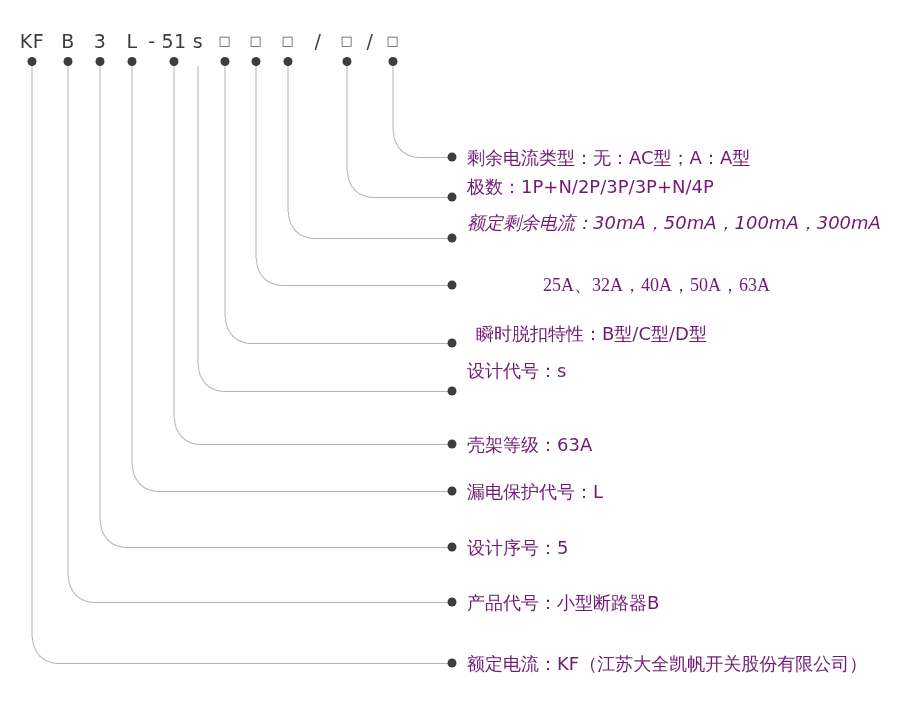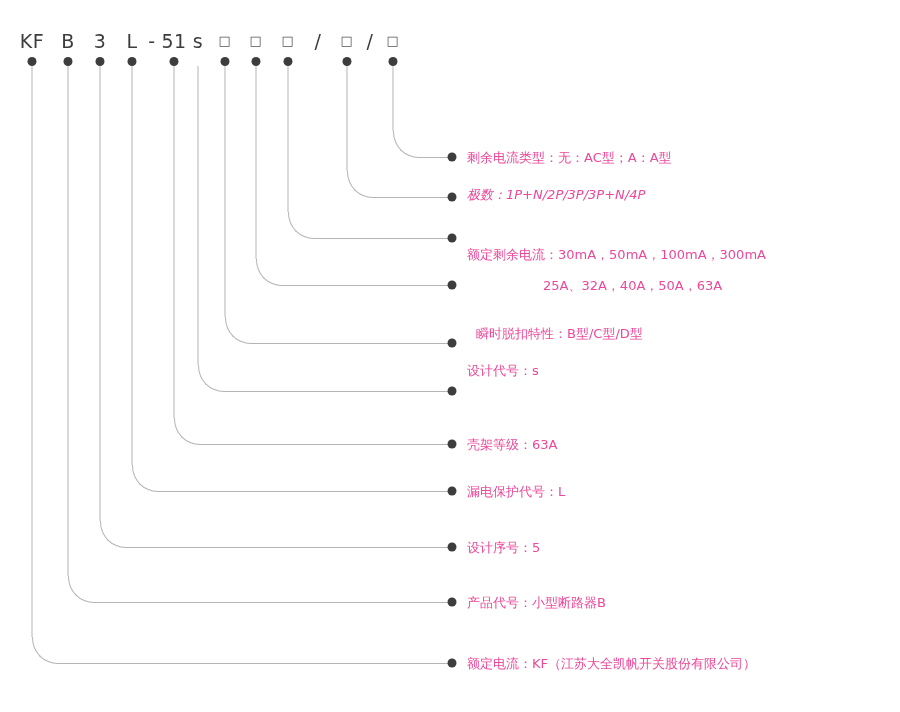--- a/index.html
+++ b/index.html
@@ -79,28 +79,29 @@
     width: 9px;
     height: 9px;
     border-radius: 50%;
     background: #3d3d3d;
     transform: translate(-50%, -50%);
   }
   .label-text {
     position: absolute;
     left: 467px;
     transform: translateY(-50%);
-    font-size: 13px;
-    color: #ec4899;
+    font-size: 18px;
+    color: #701a75;
     line-height: 25px;
     white-space: pre;
   }
   .label-text .cont {
     display: block;
     padding-left: 76px;
+    font-family: Liberation Serif, serif;
   }
 </style>
 </head>
 <body>
 
 <div id="diagram">
   <div class="code-row">
       <div class="code-token" style="left: 32px;">KF</div>
       <div class="code-token" style="left: 68px;">B</div>
       <div class="code-token" style="left: 100px;">3</div>
@@ -158,23 +159,23 @@
       <div class="h-line" style="left: 94px; top: 602px; width: 354px;"></div>
       <div class="stem-dot" style="left: 32px; top: 57px;"></div>
       <div class="v-line" style="left: 32px; top: 66px; height: 571px;"></div>
       <div class="elbow" style="left: 32px; top: 637px;"></div>
       <div class="h-line" style="left: 58px; top: 663px; width: 390px;"></div>
     </div>
   <div id="labels-layer">
       <div class="label-dot" style="left: 452px; top: 157px;"></div>
       <div class="label-text" style="top: 157px;"><span>剩余电流类型：无：AC型；A：A型</span></div>
       <div class="label-dot" style="left: 452px; top: 197px;"></div>
-      <div class="label-text" style="top: 194px; font-style: italic;"><span>极数：1P+N/2P/3P/3P+N/4P</span></div>
+      <div class="label-text" style="top: 186px;"><span>极数：1P+N/2P/3P/3P+N/4P</span></div>
       <div class="label-dot" style="left: 452px; top: 238px;"></div>
-      <div class="label-text" style="top: 254px;"><span>额定剩余电流：30mA，50mA，100mA，300mA</span></div>
+      <div class="label-text" style="top: 222px; font-style: italic;"><span>额定剩余电流：30mA，50mA，100mA，300mA</span></div>
       <div class="label-dot" style="left: 452px; top: 285px;"></div>
       <div class="label-text" style="top: 285px;"><span class="cont">25A、32A，40A，50A，63A</span></div>
       <div class="label-dot" style="left: 452px; top: 343px;"></div>
       <div class="label-text" style="top: 333px; margin-left: 9px;"><span>瞬时脱扣特性：B型/C型/D型</span></div>
       <div class="label-dot" style="left: 452px; top: 391px;"></div>
       <div class="label-text" style="top: 370px;"><span>设计代号：s</span></div>
       <div class="label-dot" style="left: 452px; top: 444px;"></div>
       <div class="label-text" style="top: 444px;"><span>壳架等级：63A</span></div>
       <div class="label-dot" style="left: 452px; top: 491px;"></div>
       <div class="label-text" style="top: 491px;"><span>漏电保护代号：L</span></div>

